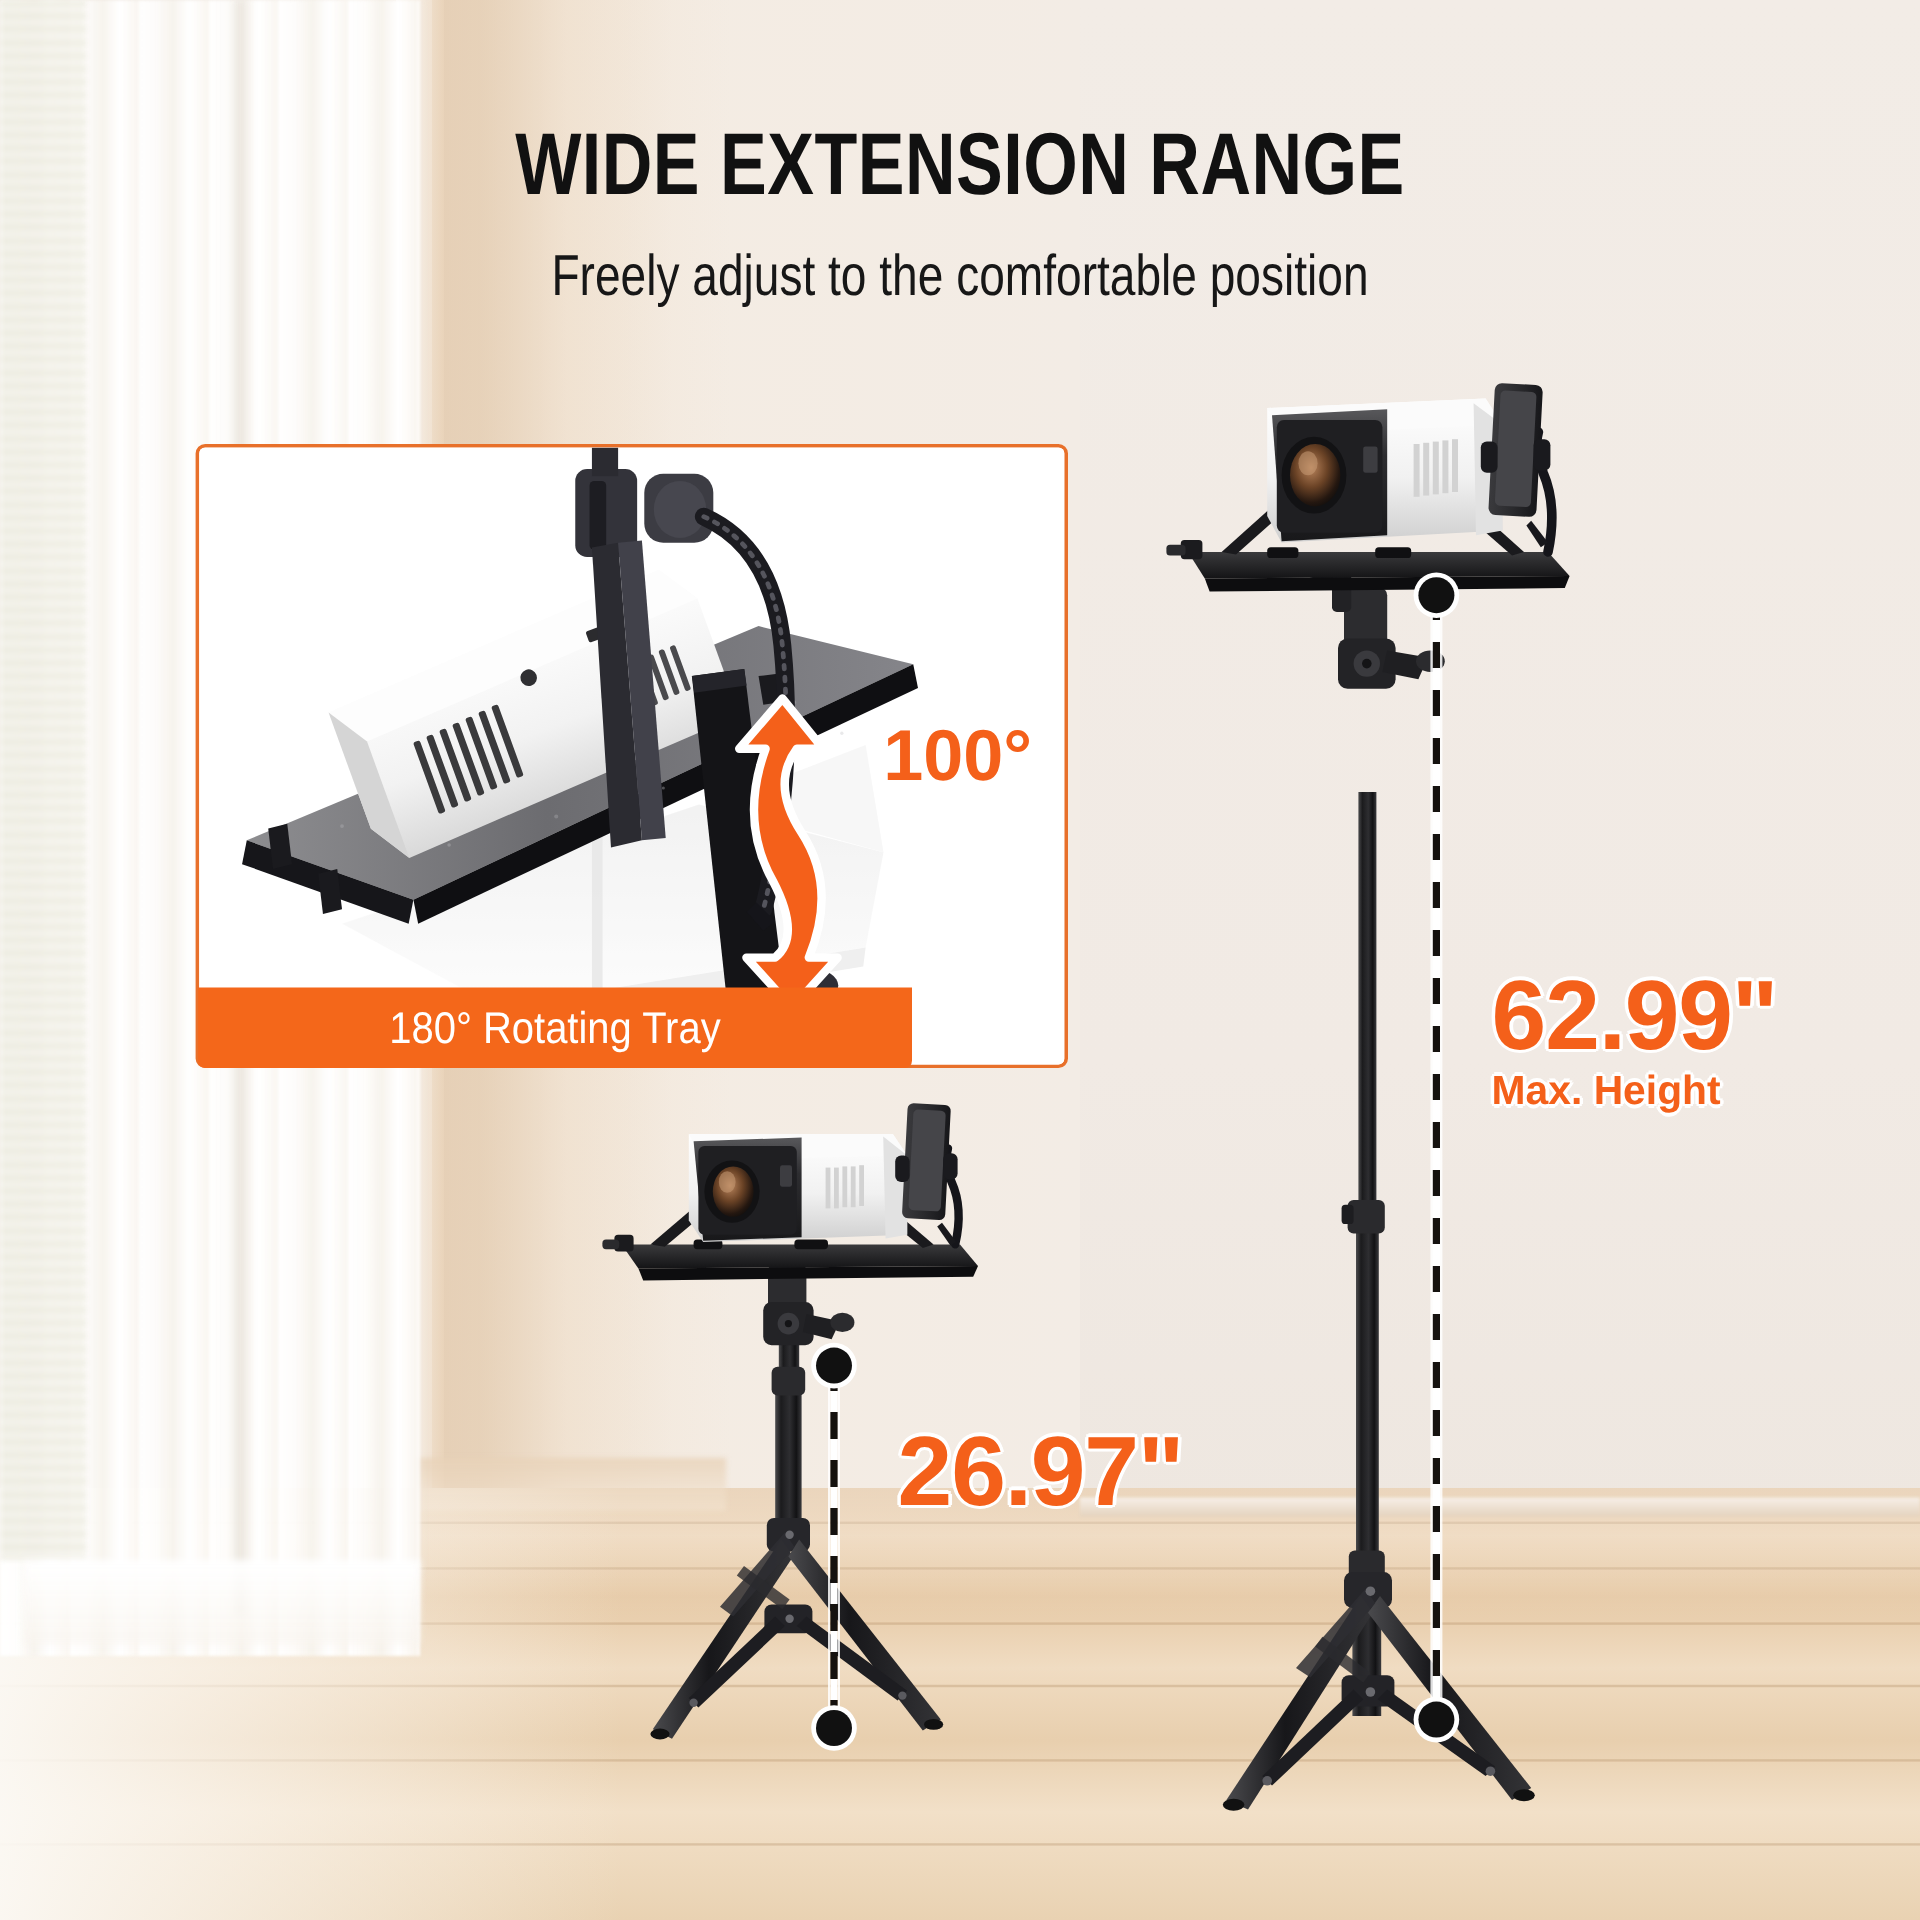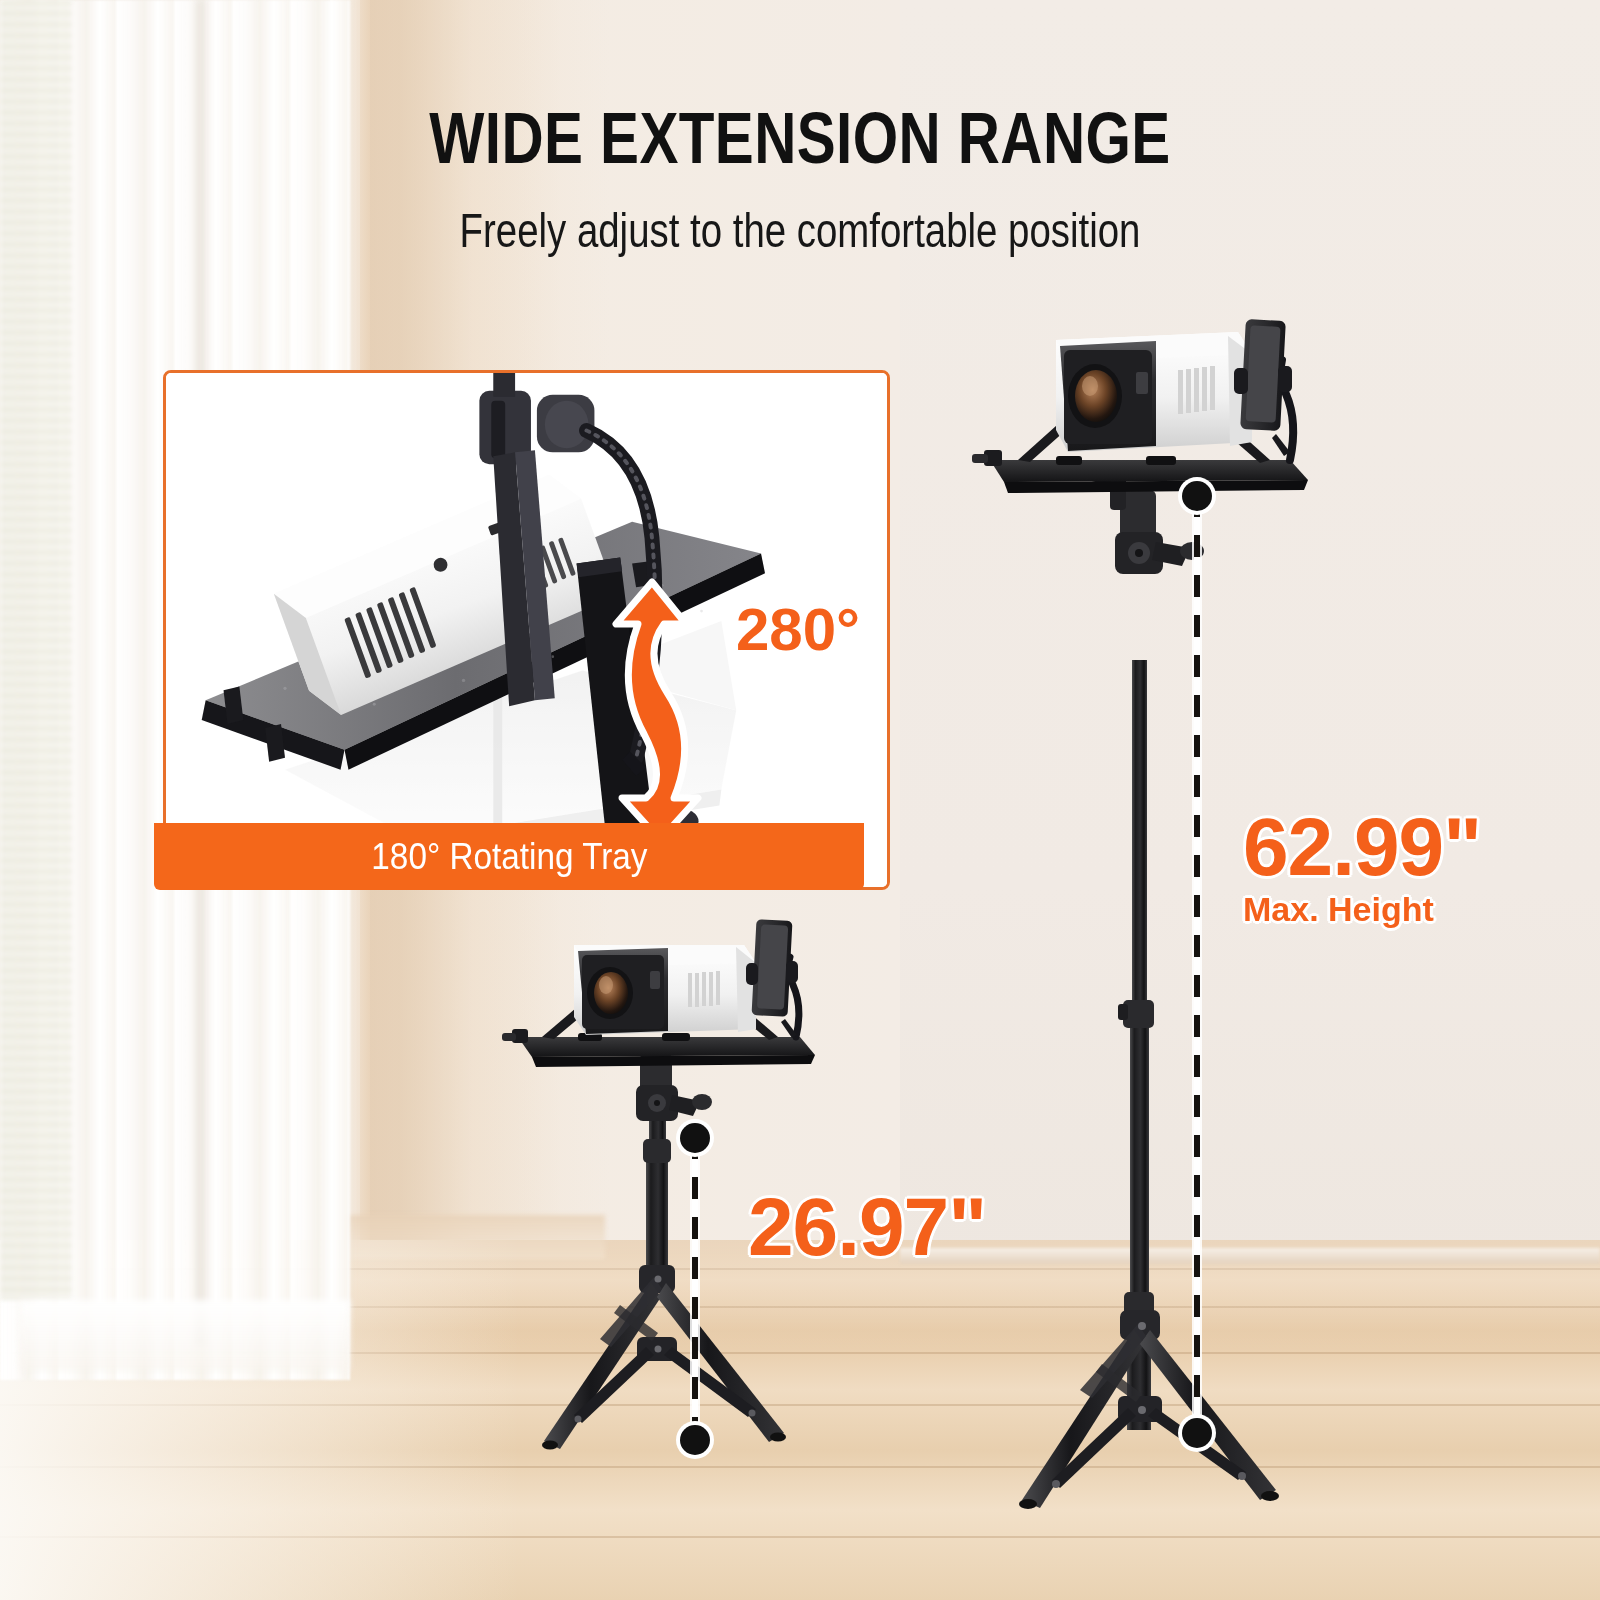--- a/index.html
+++ b/index.html
@@ -116,21 +116,21 @@
   }
 
   
   .inset{
     position:absolute; left:163px; top:370px; width:727px; height:520px;
     border:3px solid #e8702a; border-radius:8px;
     background:#ffffff; overflow:hidden;
   }
   .inset-photo{ position:absolute; inset:0; background:#fff; }
   .inset-caption{
-    position:absolute; left:154px; top:823px; width:710px; height:67px;
+    position:absolute; left:165px; top:823px; width:595px; height:67px;
     background:#f4671a; border-radius:0 0 6px 6px;
     display:flex; align-items:center; justify-content:center;
   }
   .inset-caption span{
     color:#fff; font-size:37px; transform:scaleX(.9); white-space:nowrap;
   }
 
   
   .measure{ position:absolute; text-align:left; white-space:nowrap; }
   .measure .big{
@@ -520,21 +520,21 @@
         <ellipse cx="578" cy="513" rx="20" ry="17" fill="#2c2c34"></ellipse>
         <ellipse cx="578" cy="513" rx="12" ry="10" fill="#3c3c46"></ellipse>
         <rect x="500" y="500" width="28" height="20" rx="4" fill="#20202a"></rect>
       </g>
     </svg>
 
     <svg style="position:absolute;left:420px;top:175px" width="190" height="285" viewBox="0 0 190 285">
       <path d="M66 34 L30 76 L52 76 Q30 136 58 186 Q82 232 60 250 L36 250 L74 292 L112 250 L88 250
                Q112 192 82 146 Q56 106 78 76 L100 76 Z" fill="#f4601a" stroke="#ffffff" stroke-width="7" stroke-linejoin="round"></path>
     </svg>
-    <div class="deg-label" style="left:570px;top:222px;position:absolute;">280°</div>
+    <div class="deg-label" style="left:570px;top:222px;position:absolute;">100°</div>
   </div>
 
   <div class="inset-caption">
     <span>180° Rotating Tray</span>
   </div>
 
   <div class="headline">WIDE EXTENSION RANGE</div>
   <div class="subhead">Freely adjust to the comfortable position</div>
 
   <div class="measure" id="measure-max">

